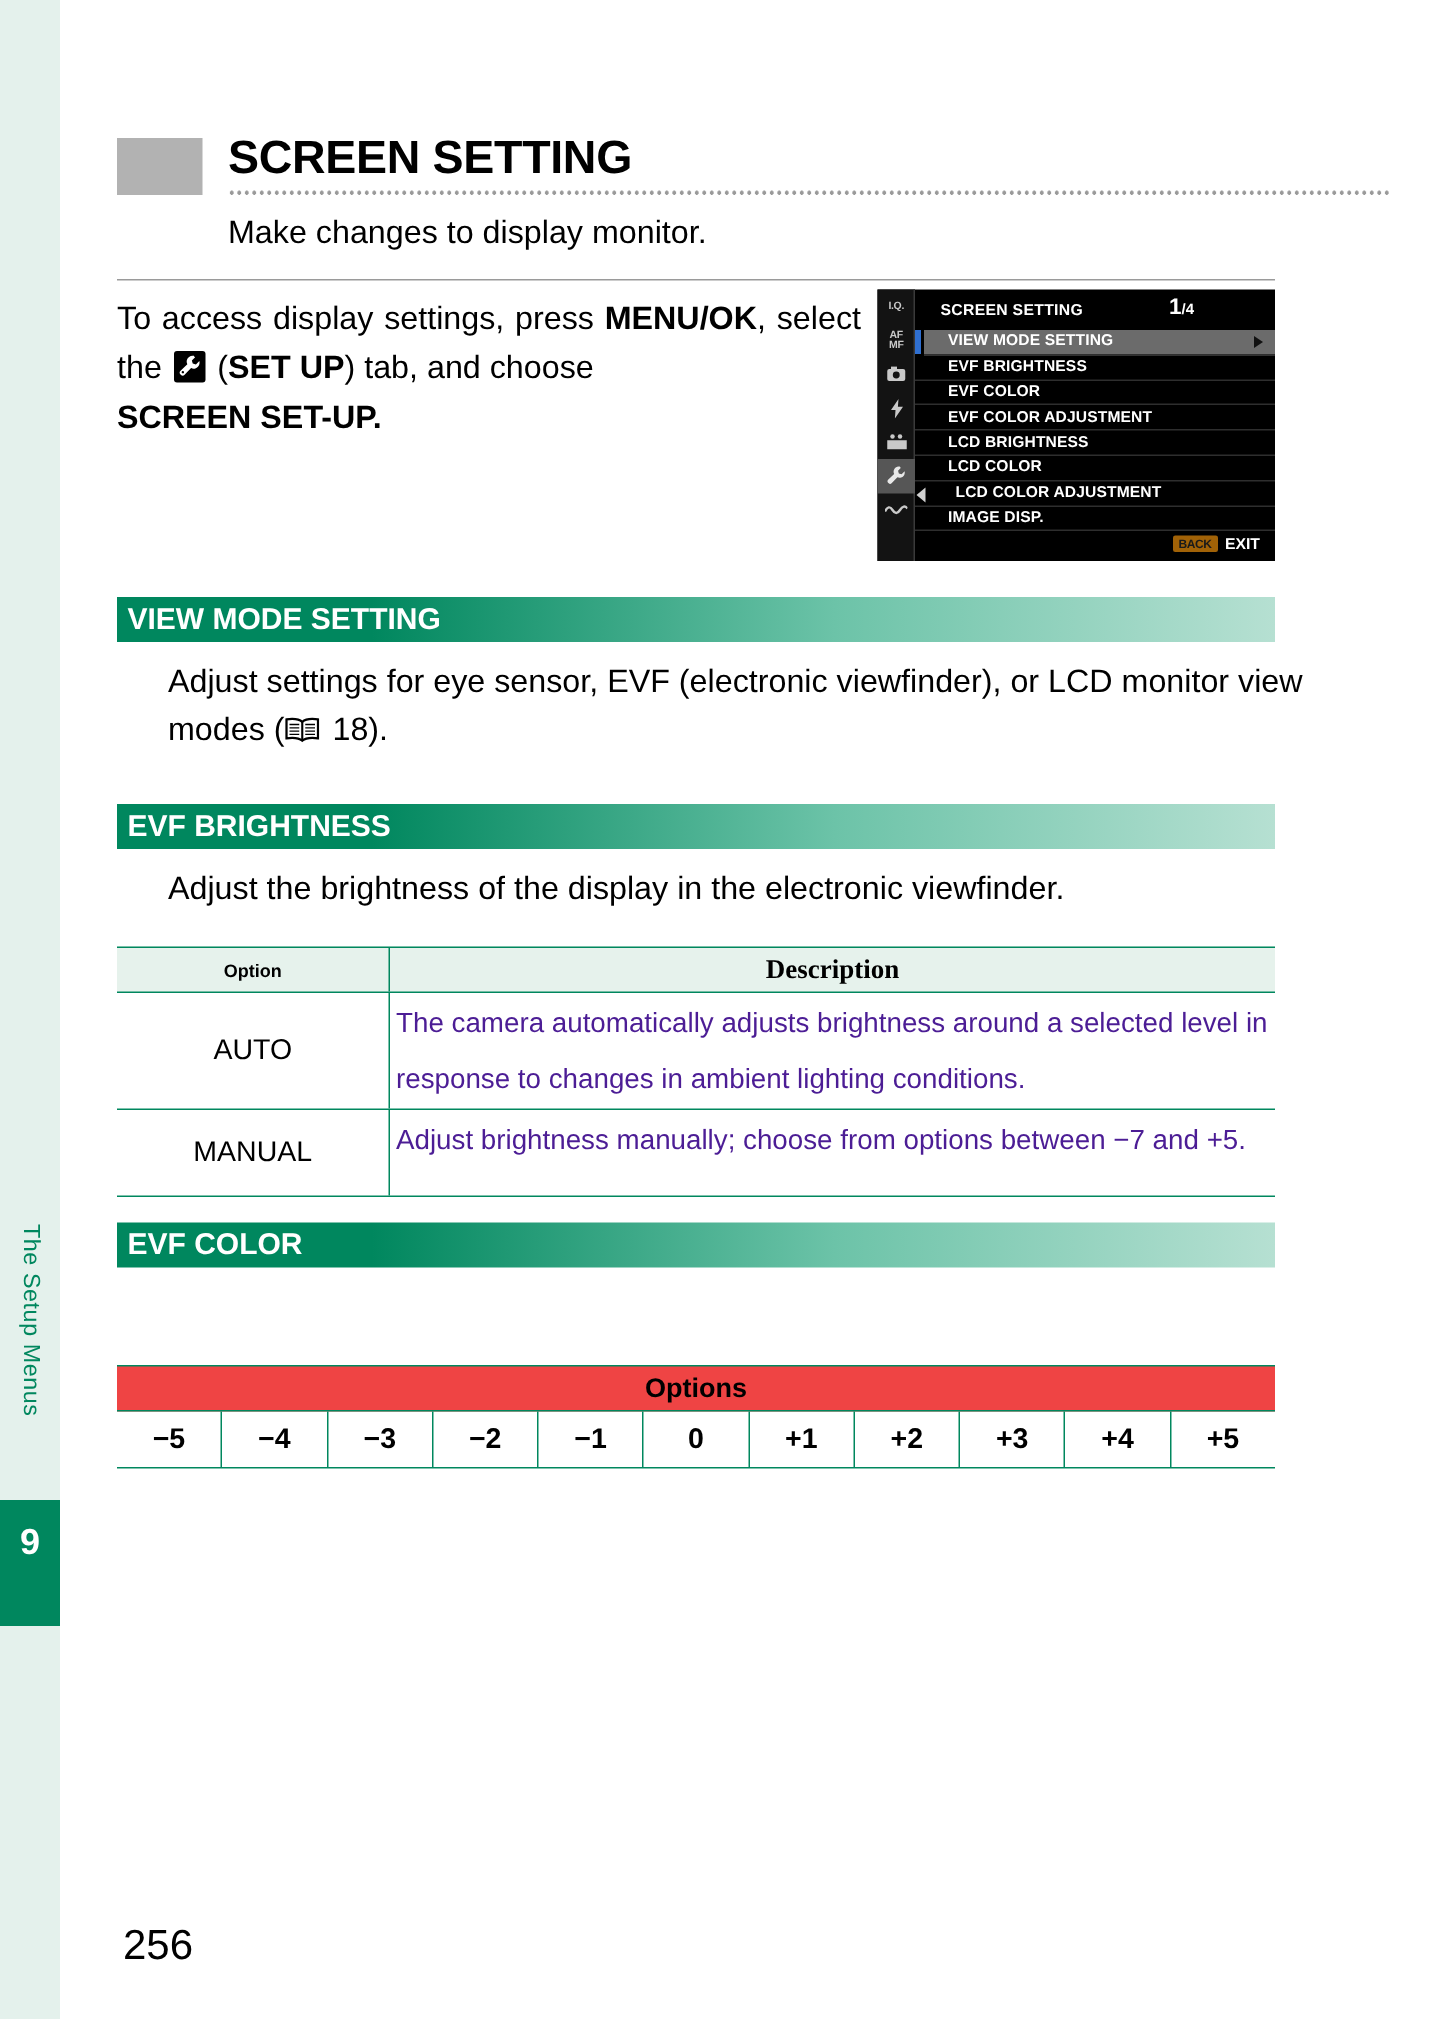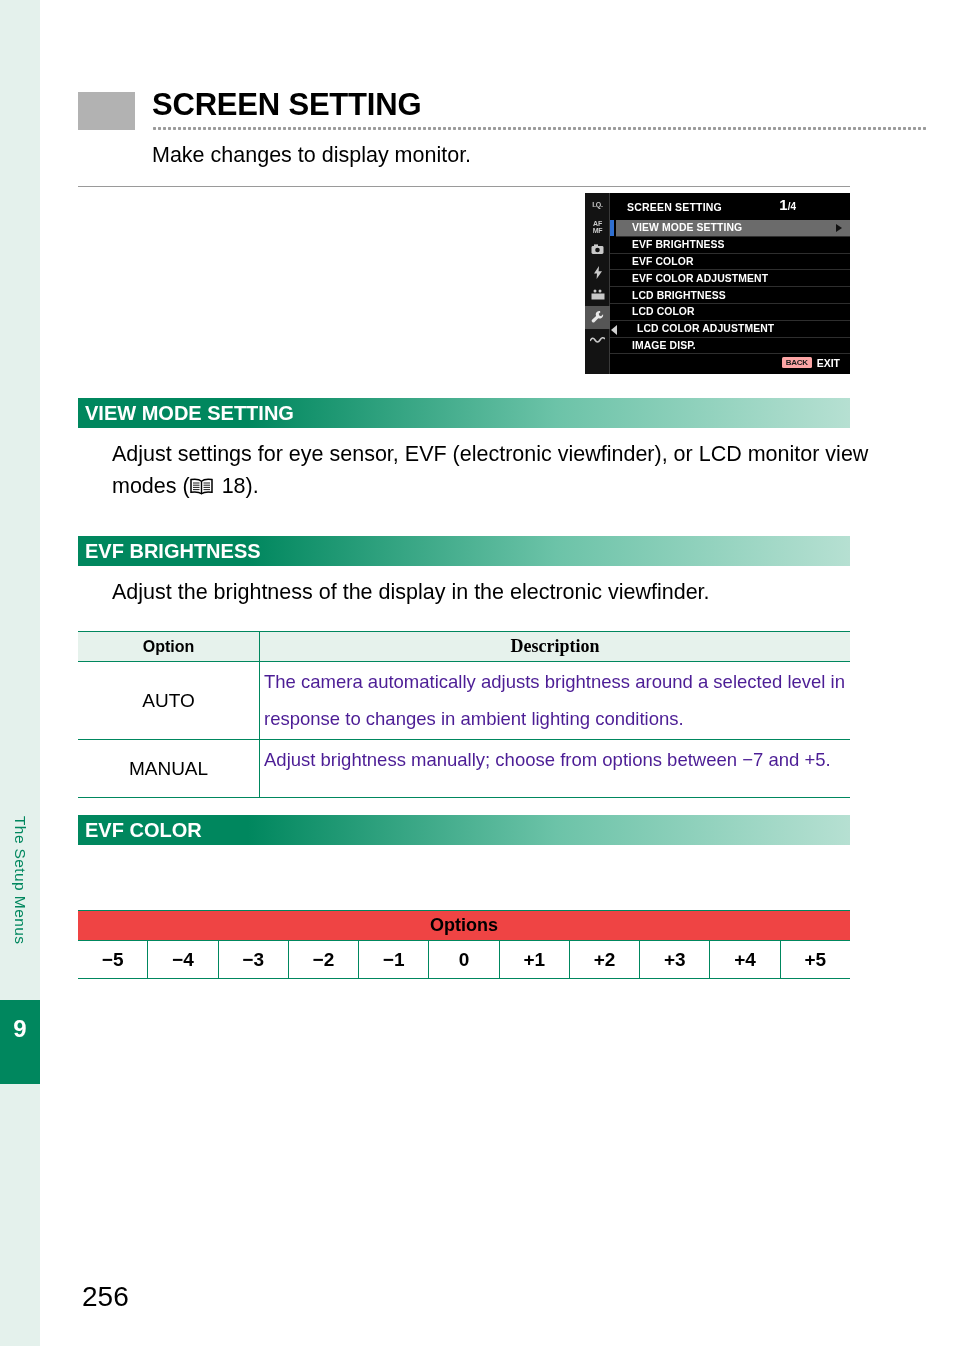--- a/index.html
+++ b/index.html
@@ -265,21 +265,21 @@
     bottom: 2px;
     width: 240px;
     height: 19px;
     display: flex;
     align-items: center;
     justify-content: flex-end;
     padding-right: 10px;
     gap: 5px;
   }
   .back-chip {
-    background: #fca5a5;
+    background: #a16207;
     color: #1a1a1a;
     font-size: 8px;
     font-weight: bold;
     padding: 1.5px 4px 1px;
     border-radius: 1.5px;
     letter-spacing: -0.3px;
   }
   .exit-text {
     color: #ffffff;
     font-size: 10.5px;
@@ -327,21 +327,21 @@
     background: #e6f2ec;
     border-top: 1.6px solid #00875e;
     border-bottom: 1.6px solid #00875e;
     height: 31px;
   }
   .opt-table .th-option {
     width: 182px;
     display: flex;
     align-items: center;
     justify-content: center;
-    font-size: 16px;
+    font-size: 12px;
     font-weight: bold;
     color: #000;
     border-right: 1.6px solid #00875e;
   }
   .opt-table .th-desc {
     flex: 1;
     display: flex;
     align-items: center;
     justify-content: center;
     font-size: 18px;
@@ -429,20 +429,27 @@
   </div>
 
   <div class="title-row">
     <div class="title-swatch"></div>
     <div class="title-text">SCREEN SETTING</div>
     <div class="title-dots"></div>
   </div>
   <div class="subtitle">Make changes to display monitor.</div>
   <div class="rule-under-subtitle"></div>
 
+  <div class="intro">
+    <span>To access display settings, press </span><span class="b">MENU/OK</span><span>,</span>
+    <span>select the </span><span class="wrench-inline"><svg width="15" height="16" viewBox="0 0 15 16">
+          <path d="M10.4 1.2c-2.1-.5-4.2.7-4.8 2.8-.3 1-.1 2 .3 2.8L1.2 11.3c-.6.6-.6 1.6 0 2.2l.5.5c.6.6 1.6.6 2.2 0l4.5-4.6c.9.4 1.9.5 2.8.2 2.1-.6 3.3-2.8 2.7-4.9l-2.3 2.3-2.1-.6-.6-2.1 2.2-2.2-.7-.4zM2.9 12.9a.8.8 0 1 1 0-1.6.8.8 0 0 1 0 1.6z" fill="#ffffff"></path>
+        </svg></span><span> (</span><span class="b">SET UP</span><span>) tab, and choose</span>
+    <div class="intro-line3 b">SCREEN SET-UP.</div>
+  </div>
 
   <div class="lcd">
     <div class="lcd-tabs">
       <div class="lcd-tab">
         <span class="tab-text">I.Q.</span>
       </div>
       <div class="lcd-tab">
         <span class="tab-text">AF<br>MF</span>
       </div>
       <div class="lcd-tab">

